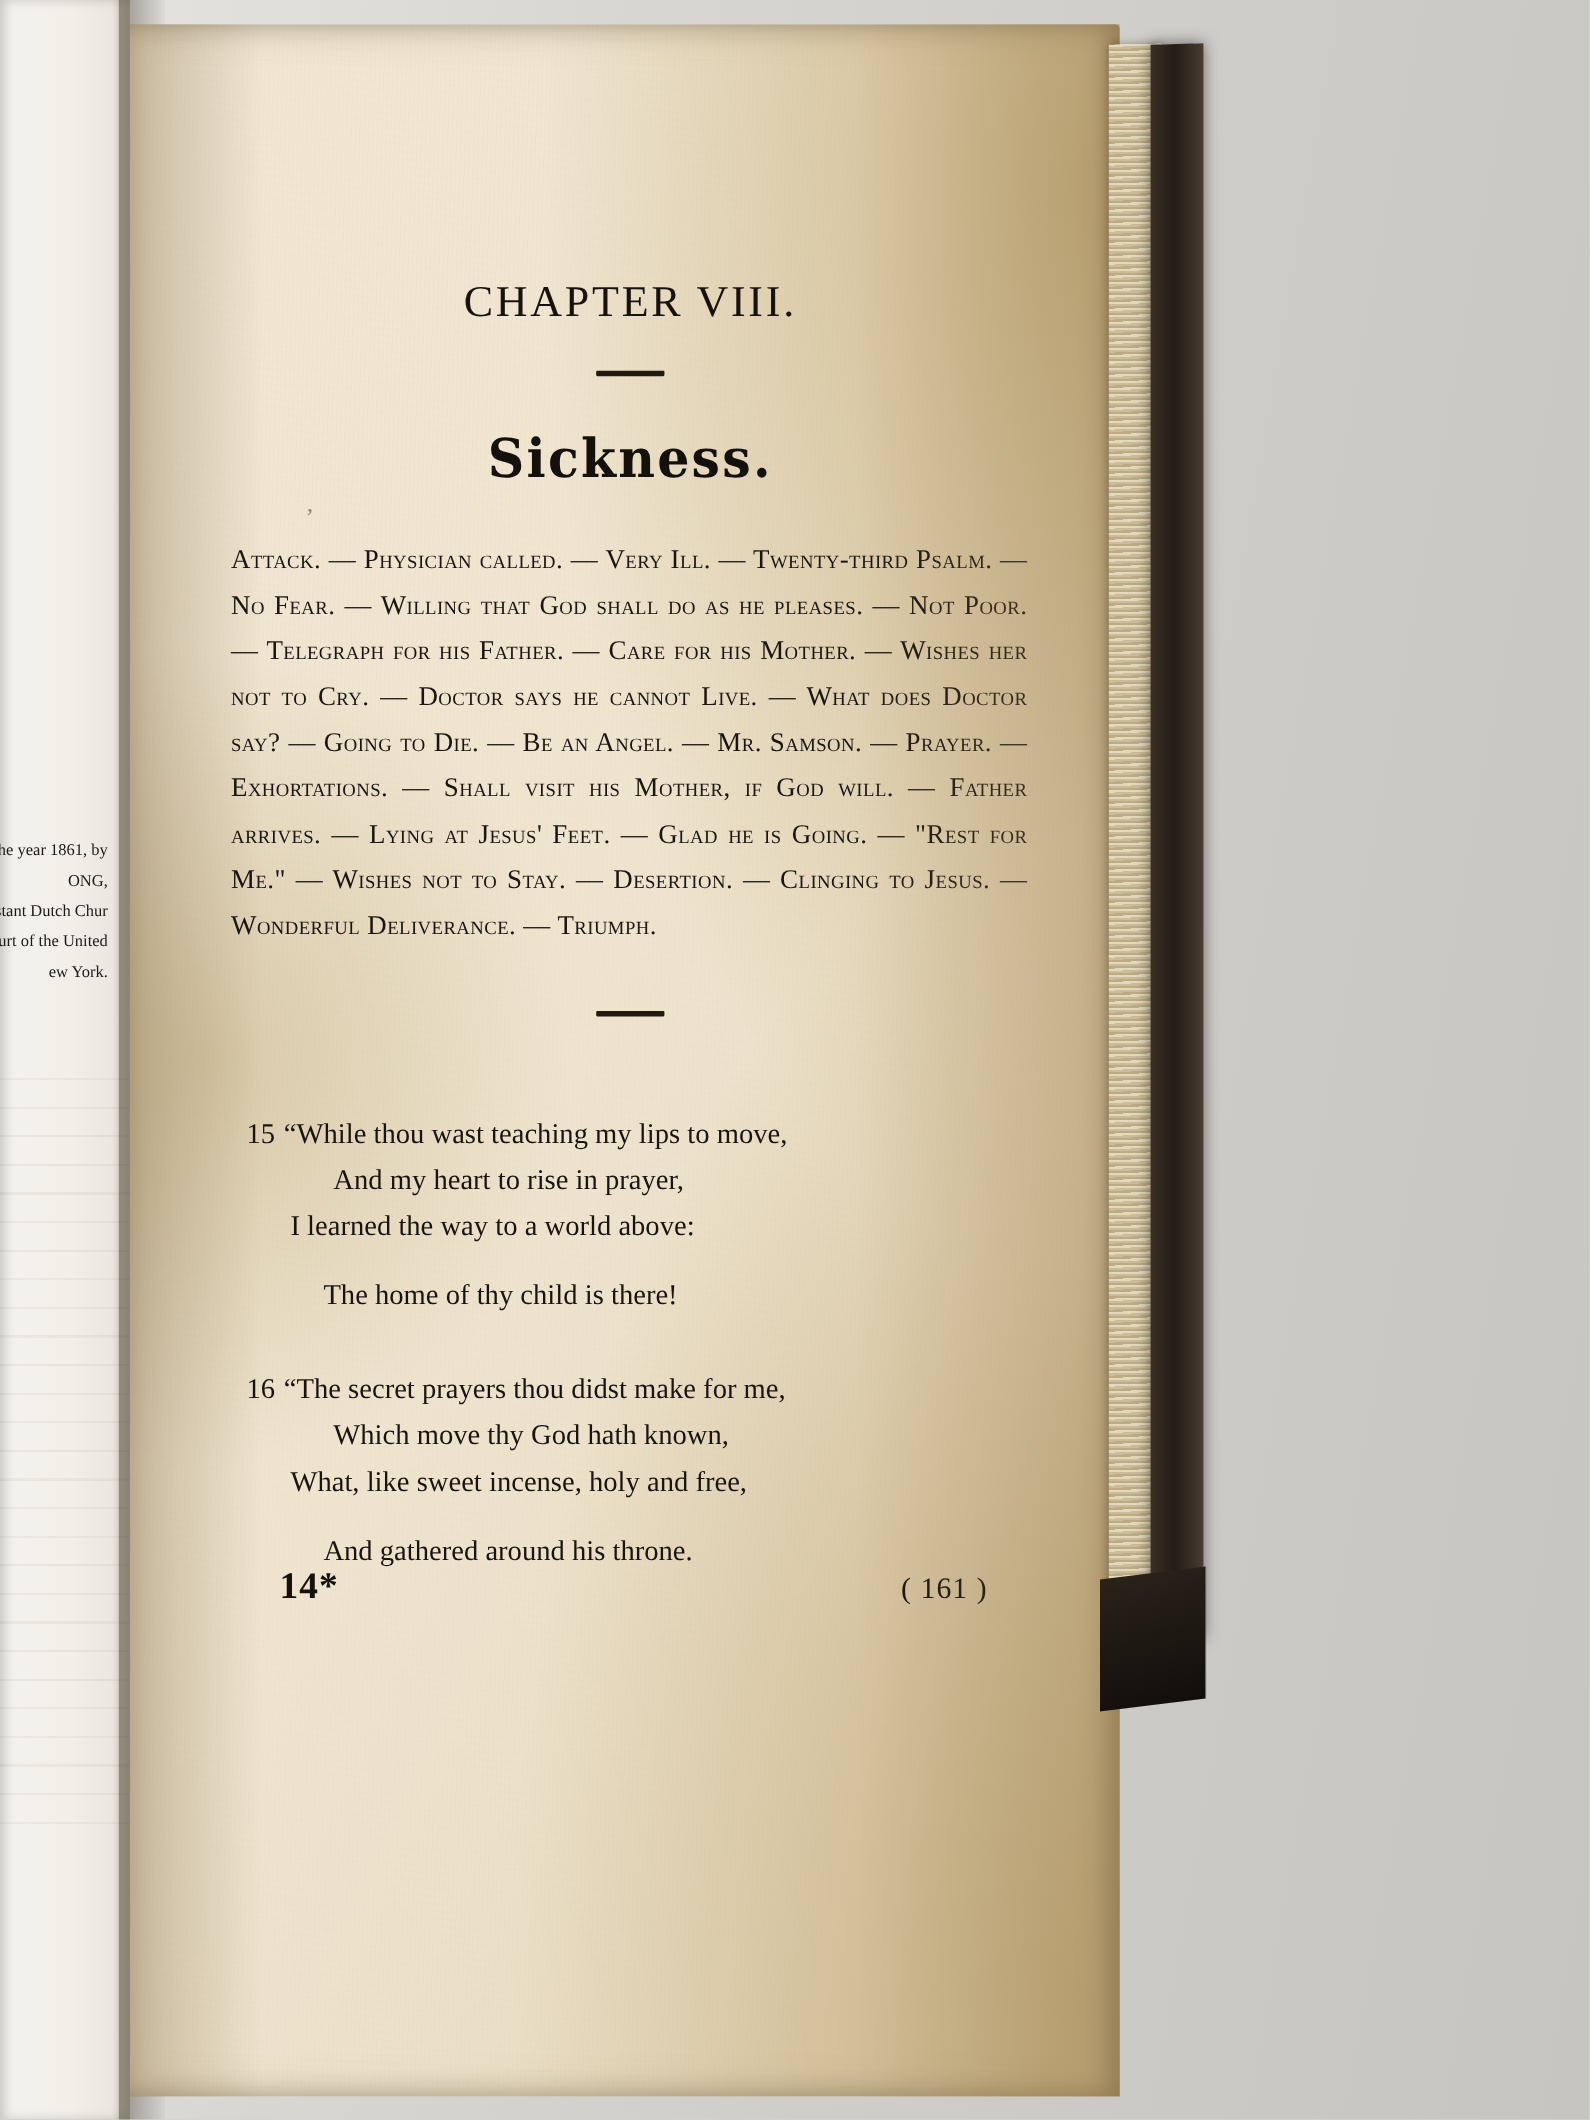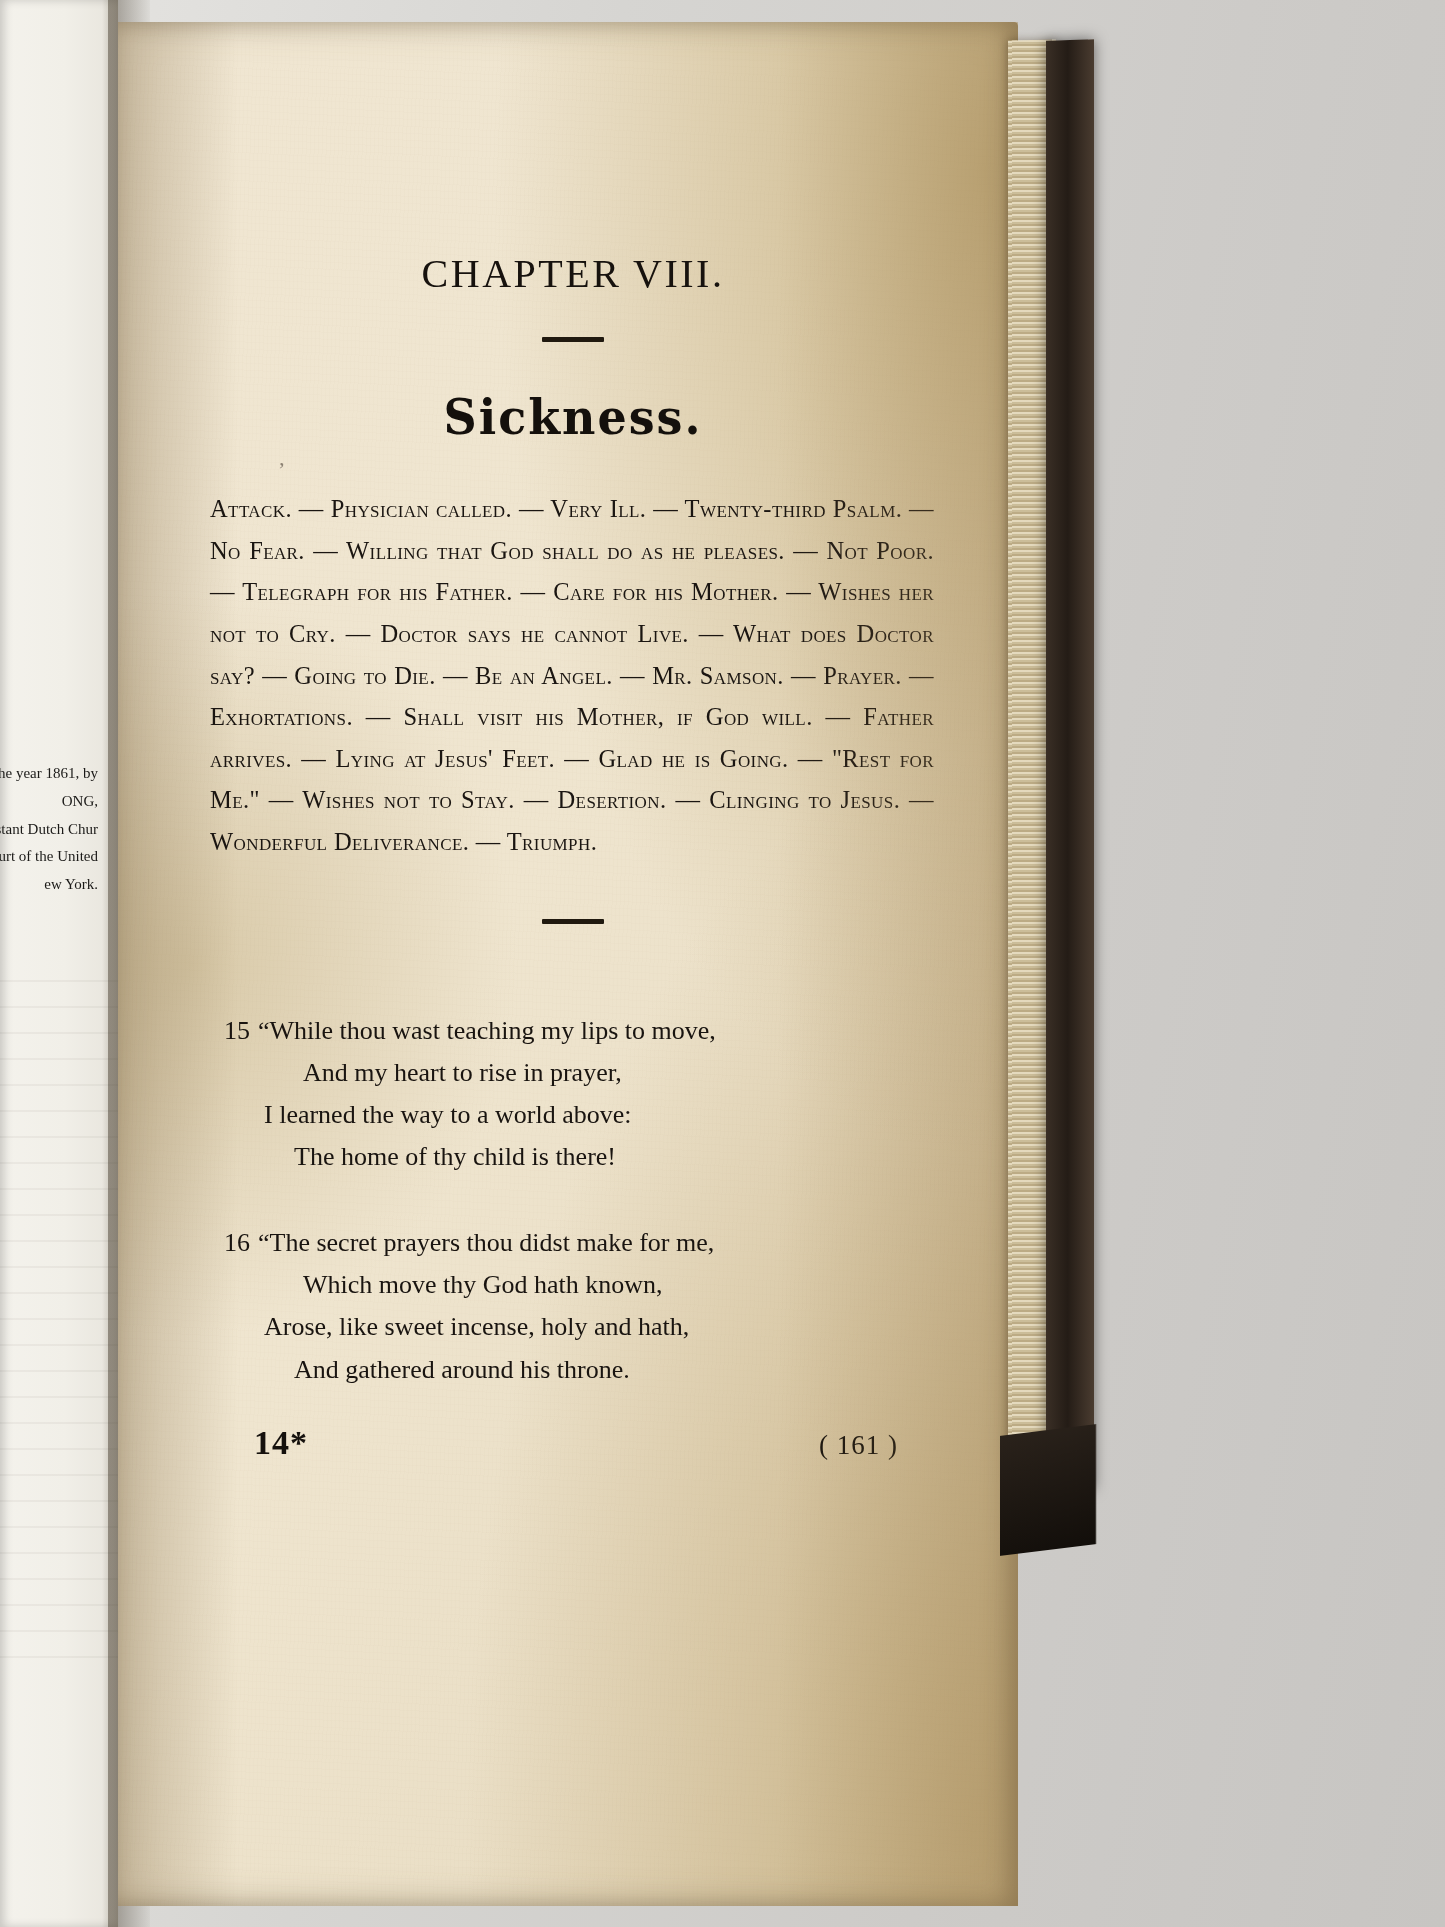--- a/index.html
+++ b/index.html
@@ -206,21 +206,21 @@
     white-space: pre;
     display: block;
   }
   .verse .vnum {
     font-weight: 400;
     margin-right: 8px;
   }
   .vl-1 { margin-left: 16px; }
   .vl-2 { margin-left: 95px; }
   .vl-3 { margin-left: 56px; }
-  .vl-4 { margin-left: 86px; }
+  .vl-4 { margin-left: 86px; margin-top: 20px; }
 
   .footer-row {
     position: absolute;
     left: 0;
     right: 0;
     bottom: 168px;
     display: flex;
     align-items: baseline;
     justify-content: space-between;
     padding: 0 40px 0 46px;
@@ -284,21 +284,21 @@
       <div class="verses">
         <div class="verse">
           <span class="vline vl-1"><span class="vnum">15</span><span>“While thou wast teaching my lips to move,</span></span>
           <span class="vline vl-2">And my heart to rise in prayer,</span>
           <span class="vline vl-3">I learned the way to a world above:</span>
           <span class="vline vl-4">The home of thy child is there!</span>
         </div>
         <div class="verse">
           <span class="vline vl-1"><span class="vnum">16</span><span>“The secret prayers thou didst make for me,</span></span>
           <span class="vline vl-2">Which move thy God hath known,</span>
-          <span class="vline vl-3">Arose, like sweet incense, holy and hath,</span>
+          <span class="vline vl-3">What, like sweet incense, holy and free,</span>
           <span class="vline vl-4">And gathered around his throne.</span>
         </div>
       </div>
 
       <div class="footer-row">
         <span class="signature-mark">14*</span>
         <span class="page-number">( 161 )</span>
       </div>
     </div>
 

